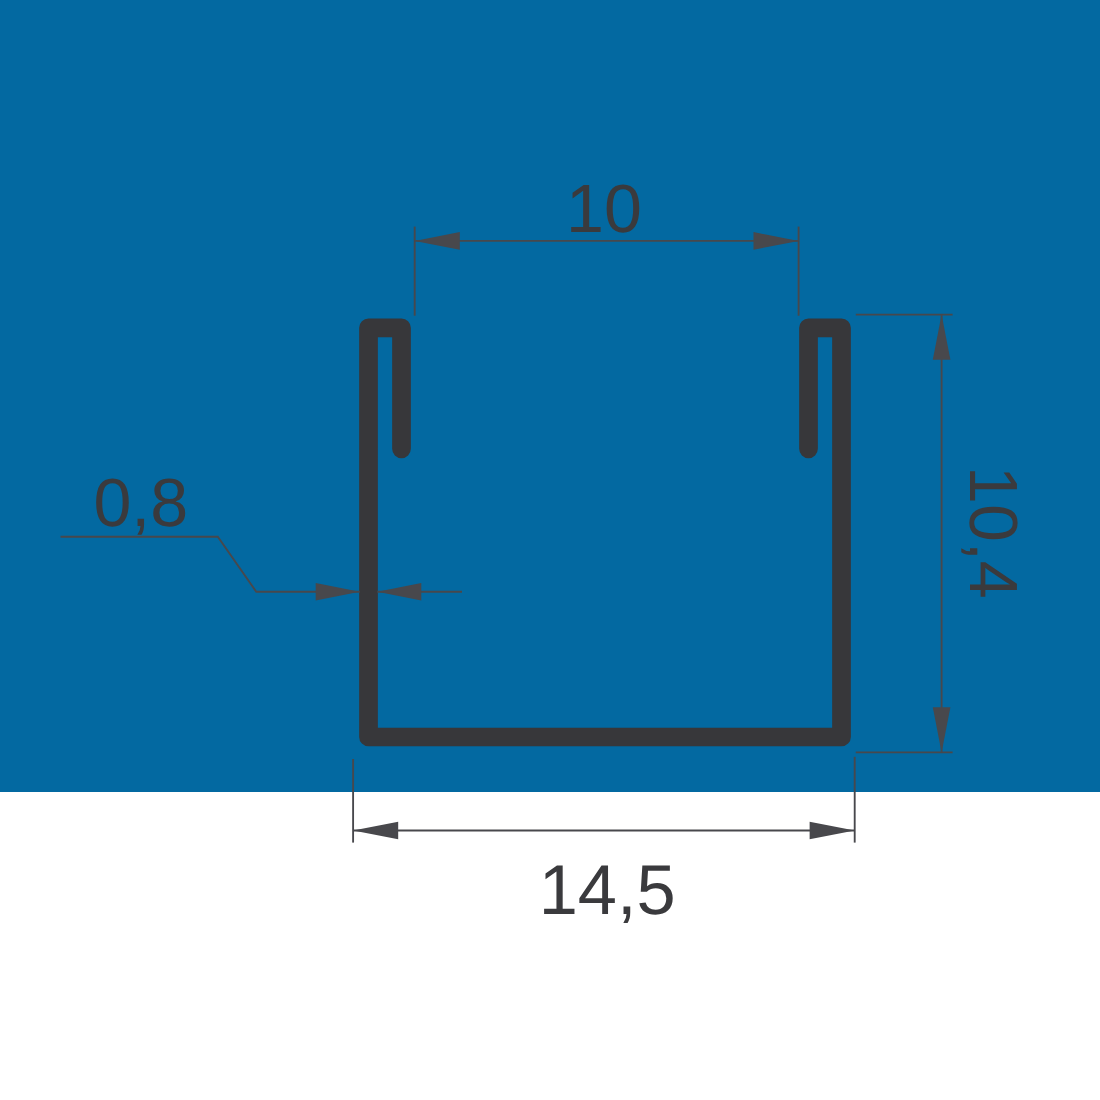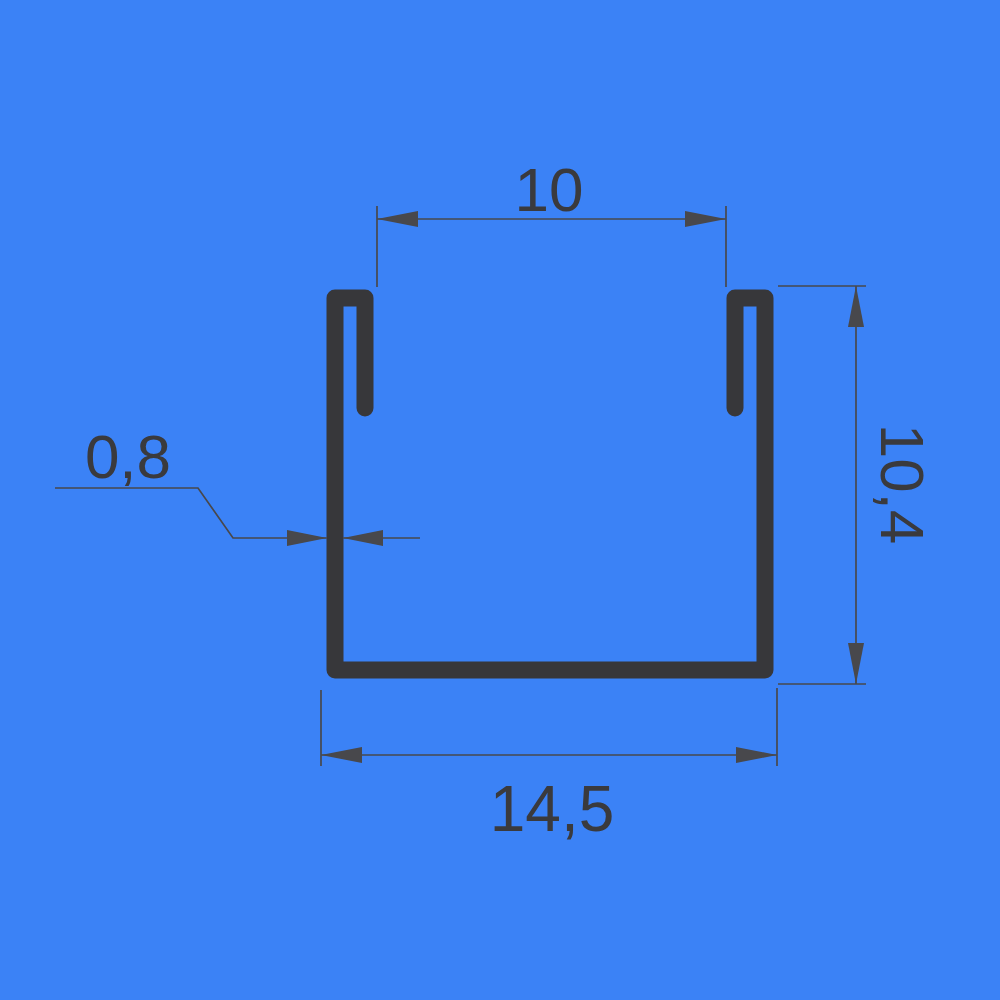--- a/index.html
+++ b/index.html
@@ -6,22 +6,22 @@
     margin: 0;
     padding: 0;
     background: #ffffff;
     width: 1000px;
     height: 1000px;
     overflow: hidden;
   }
   #stage {
     position: relative;
     width: 1000px;
-    height: 1000px;
-    background: #3b82f6;
+    height: 720px;
+    background: #0369a1;
   }
   svg text {
     font-family: "Liberation Sans", "DejaVu Sans", sans-serif;
     font-size: 62px;
     fill: var(--text-color, #3a3a3d);
   }
   .dim-text-large { font-size: 64px; }
   .thin {
     stroke: var(--dim-color, #48484c);
     stroke-width: 1.7;

